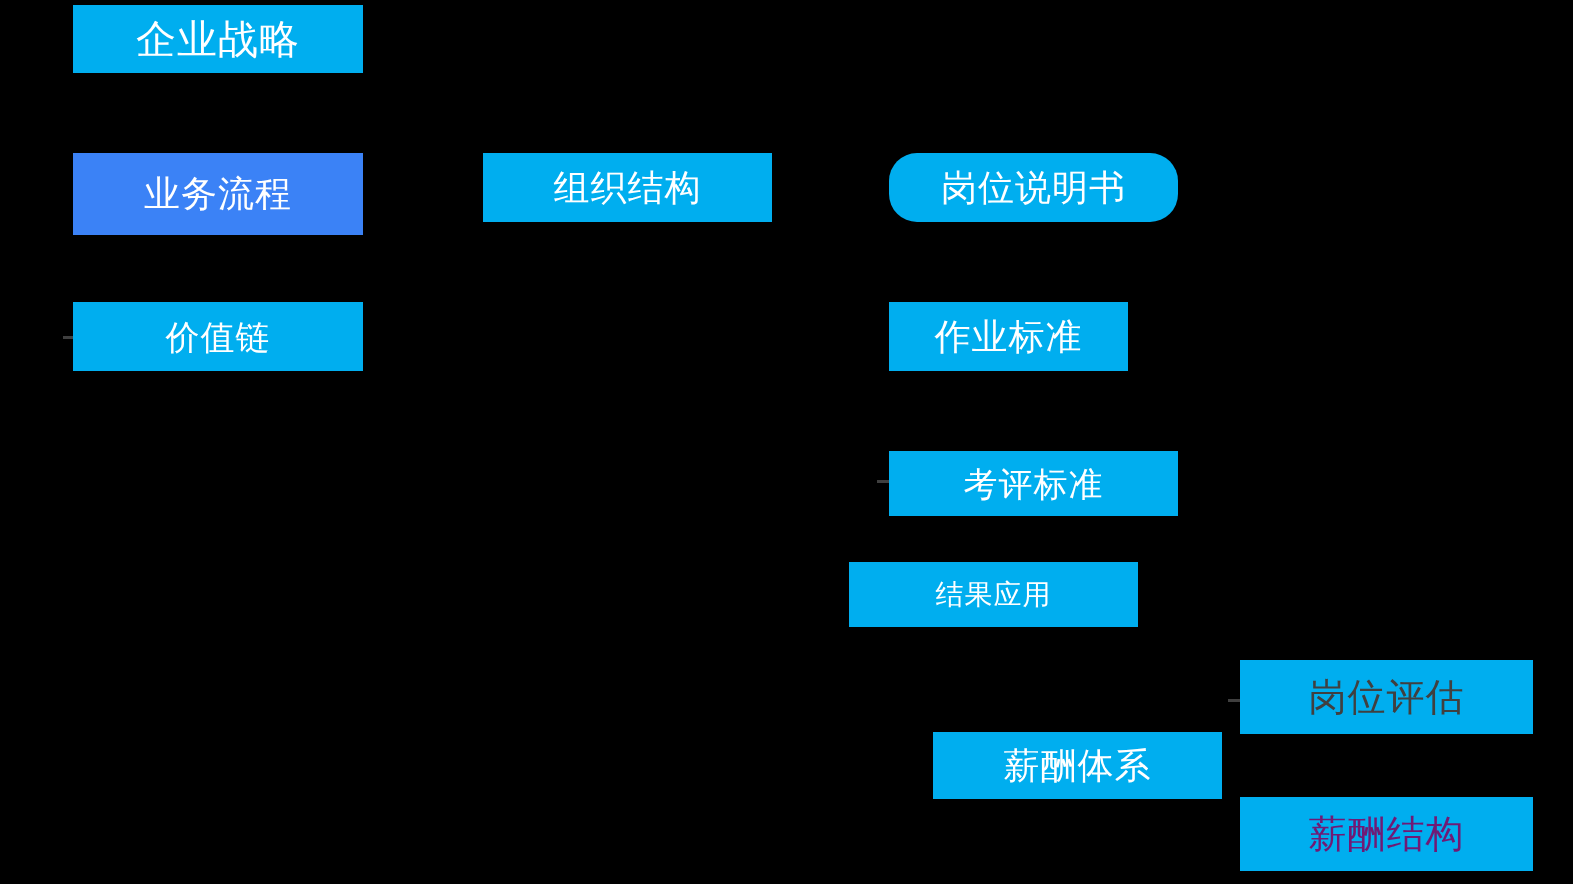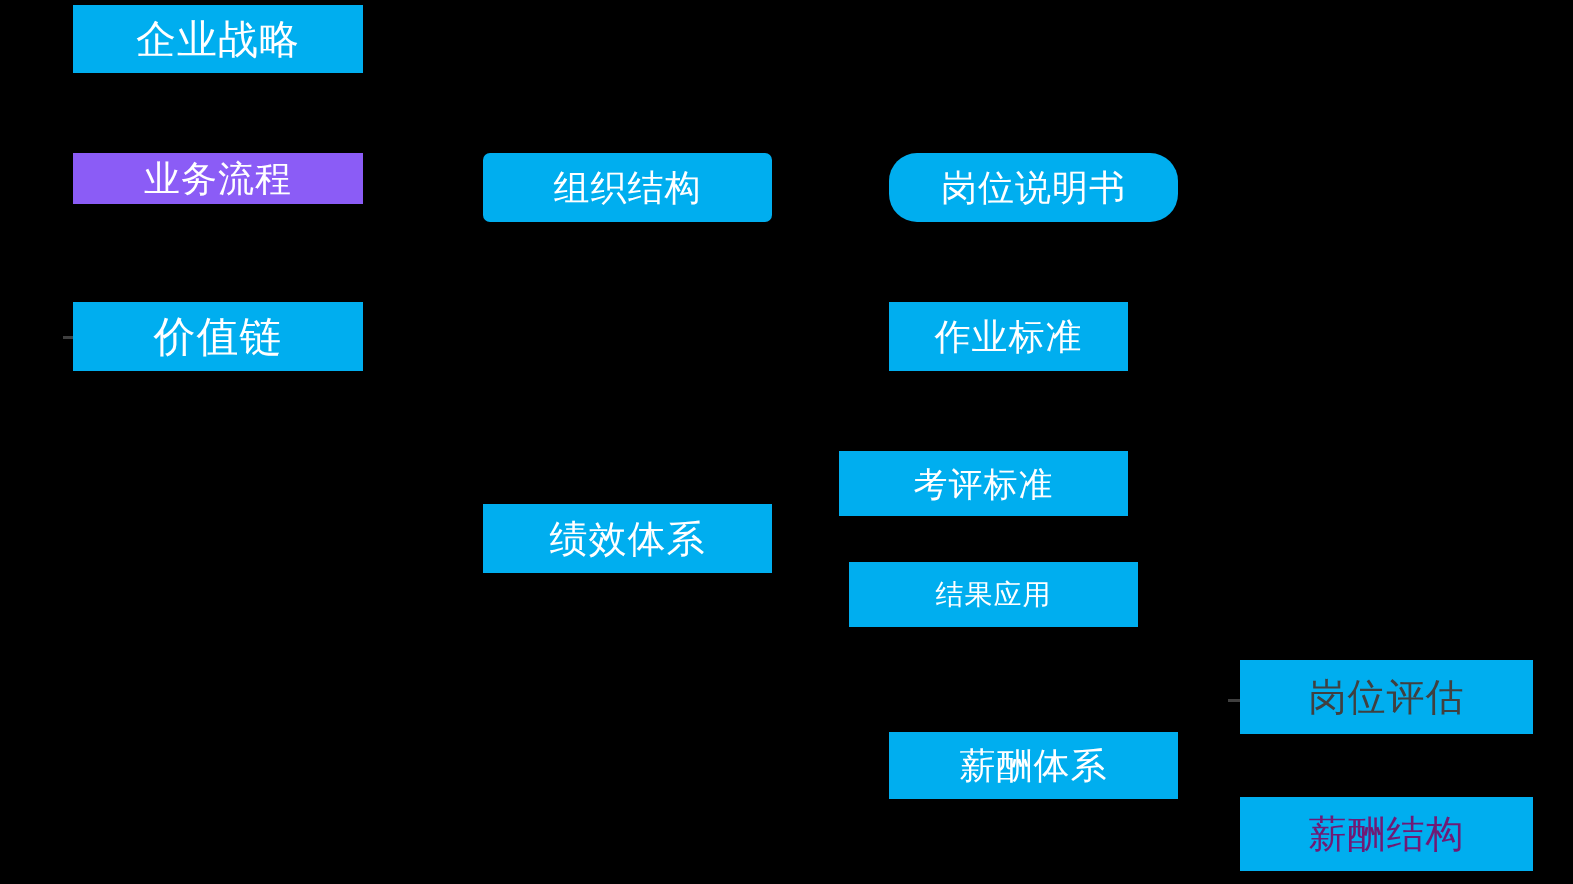--- a/index.html
+++ b/index.html
@@ -41,45 +41,42 @@
 </head>
 <body>
 
 <div id="canvas" style="background: rgb(0, 0, 0);">
     <div class="connector" style="left: 63px; top: 336px; width: 12px; height: 3px; background: rgb(63, 63, 63);"></div>
     <div class="connector" style="left: 877px; top: 480px; width: 13px; height: 3px; background: rgb(63, 63, 63);"></div>
     <div class="connector" style="left: 1228px; top: 699px; width: 13px; height: 3px; background: rgb(63, 63, 63);"></div>
     <div class="node" style="left: 73px; top: 5px; width: 290px; height: 68px; background: rgb(0, 174, 239); color: rgb(255, 255, 255); font-size: 40px;">
       <span class="node-label">企业战略</span>
     </div>
-    <div class="node" style="left: 73px; top: 153px; width: 290px; height: 51px; background: #8b5cf6; color: rgb(255, 255, 255); font-size: 36px;">
+    <div class="node" style="left: 73px; top: 153px; width: 290px; height: 82px; background: #3b82f6; color: rgb(255, 255, 255); font-size: 36px;">
       <span class="node-label">业务流程</span>
     </div>
-    <div class="node" style="left: 73px; top: 302px; width: 290px; height: 69px; background: rgb(0, 174, 239); color: rgb(255, 255, 255); font-size: 42px;">
+    <div class="node" style="left: 73px; top: 302px; width: 290px; height: 69px; background: rgb(0, 174, 239); color: rgb(255, 255, 255); font-size: 34px;">
       <span class="node-label">价值链</span>
     </div>
-    <div class="node" style="left: 483px; top: 153px; width: 289px; height: 69px; background: rgb(0, 174, 239); color: rgb(255, 255, 255); font-size: 36px; border-radius: 7px;">
+    <div class="node" style="left: 483px; top: 153px; width: 289px; height: 69px; background: rgb(0, 174, 239); color: rgb(255, 255, 255); font-size: 36px;">
       <span class="node-label">组织结构</span>
-    </div>
-    <div class="node" style="left: 483px; top: 504px; width: 289px; height: 69px; background: rgb(0, 174, 239); color: rgb(255, 255, 255); font-size: 38px;">
-      <span class="node-label">绩效体系</span>
     </div>
     <div class="node" style="left: 889px; top: 153px; width: 289px; height: 69px; background: rgb(0, 174, 239); color: rgb(255, 255, 255); font-size: 36px; border-radius: 28px;">
       <span class="node-label">岗位说明书</span>
     </div>
     <div class="node" style="left: 889px; top: 302px; width: 239px; height: 69px; background: rgb(0, 174, 239); color: rgb(255, 255, 255); font-size: 36px;">
       <span class="node-label">作业标准</span>
     </div>
-    <div class="node" style="left: 839px; top: 451px; width: 289px; height: 65px; background: rgb(0, 174, 239); color: rgb(255, 255, 255); font-size: 34px;">
+    <div class="node" style="left: 889px; top: 451px; width: 289px; height: 65px; background: rgb(0, 174, 239); color: rgb(255, 255, 255); font-size: 34px;">
       <span class="node-label">考评标准</span>
     </div>
     <div class="node" style="left: 849px; top: 562px; width: 289px; height: 65px; background: rgb(0, 174, 239); color: rgb(255, 255, 255); font-size: 28px;">
       <span class="node-label">结果应用</span>
     </div>
-    <div class="node" style="left: 889px; top: 732px; width: 289px; height: 67px; background: rgb(0, 174, 239); color: rgb(255, 255, 255); font-size: 36px;">
+    <div class="node" style="left: 933px; top: 732px; width: 289px; height: 67px; background: rgb(0, 174, 239); color: rgb(255, 255, 255); font-size: 36px;">
       <span class="node-label">薪酬体系</span>
     </div>
     <div class="node" style="left: 1240px; top: 660px; width: 293px; height: 74px; background: rgb(0, 174, 239); color: #404040; font-size: 38px;">
       <span class="node-label">岗位评估</span>
     </div>
     <div class="node" style="left: 1240px; top: 797px; width: 293px; height: 74px; background: rgb(0, 174, 239); color: #701a75; font-size: 38px;">
       <span class="node-label">薪酬结构</span>
     </div>
   </div>
 

